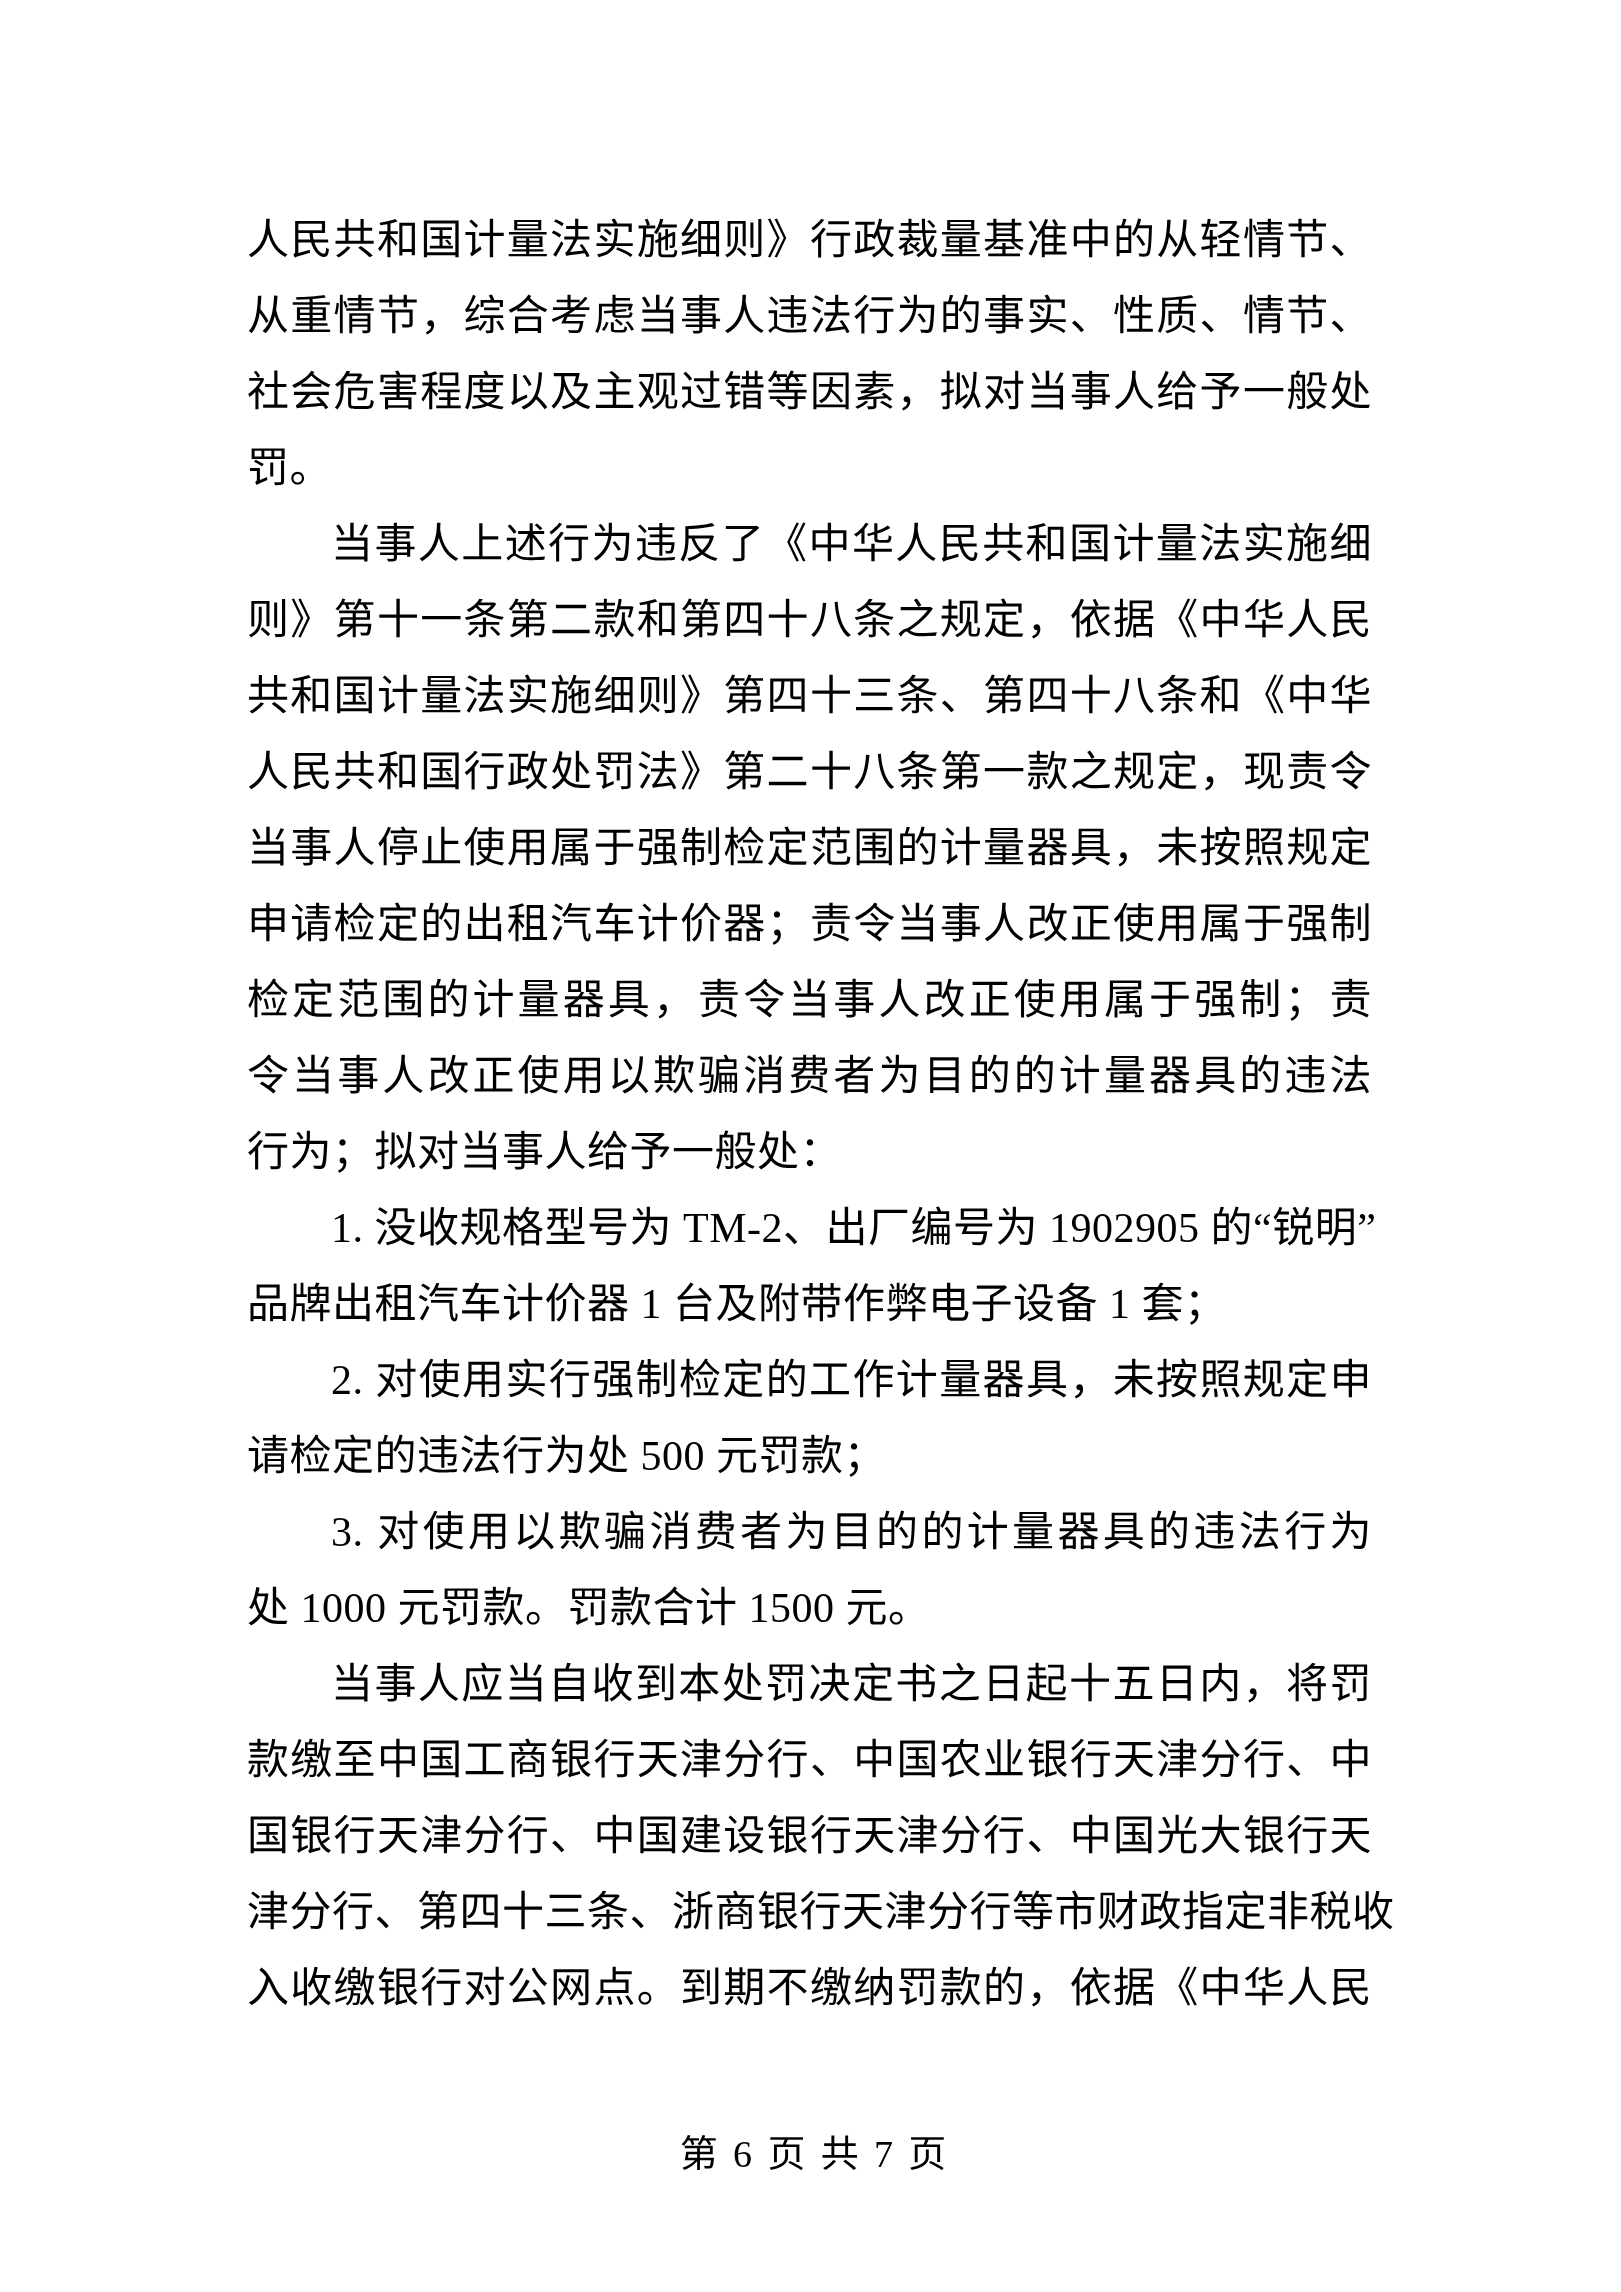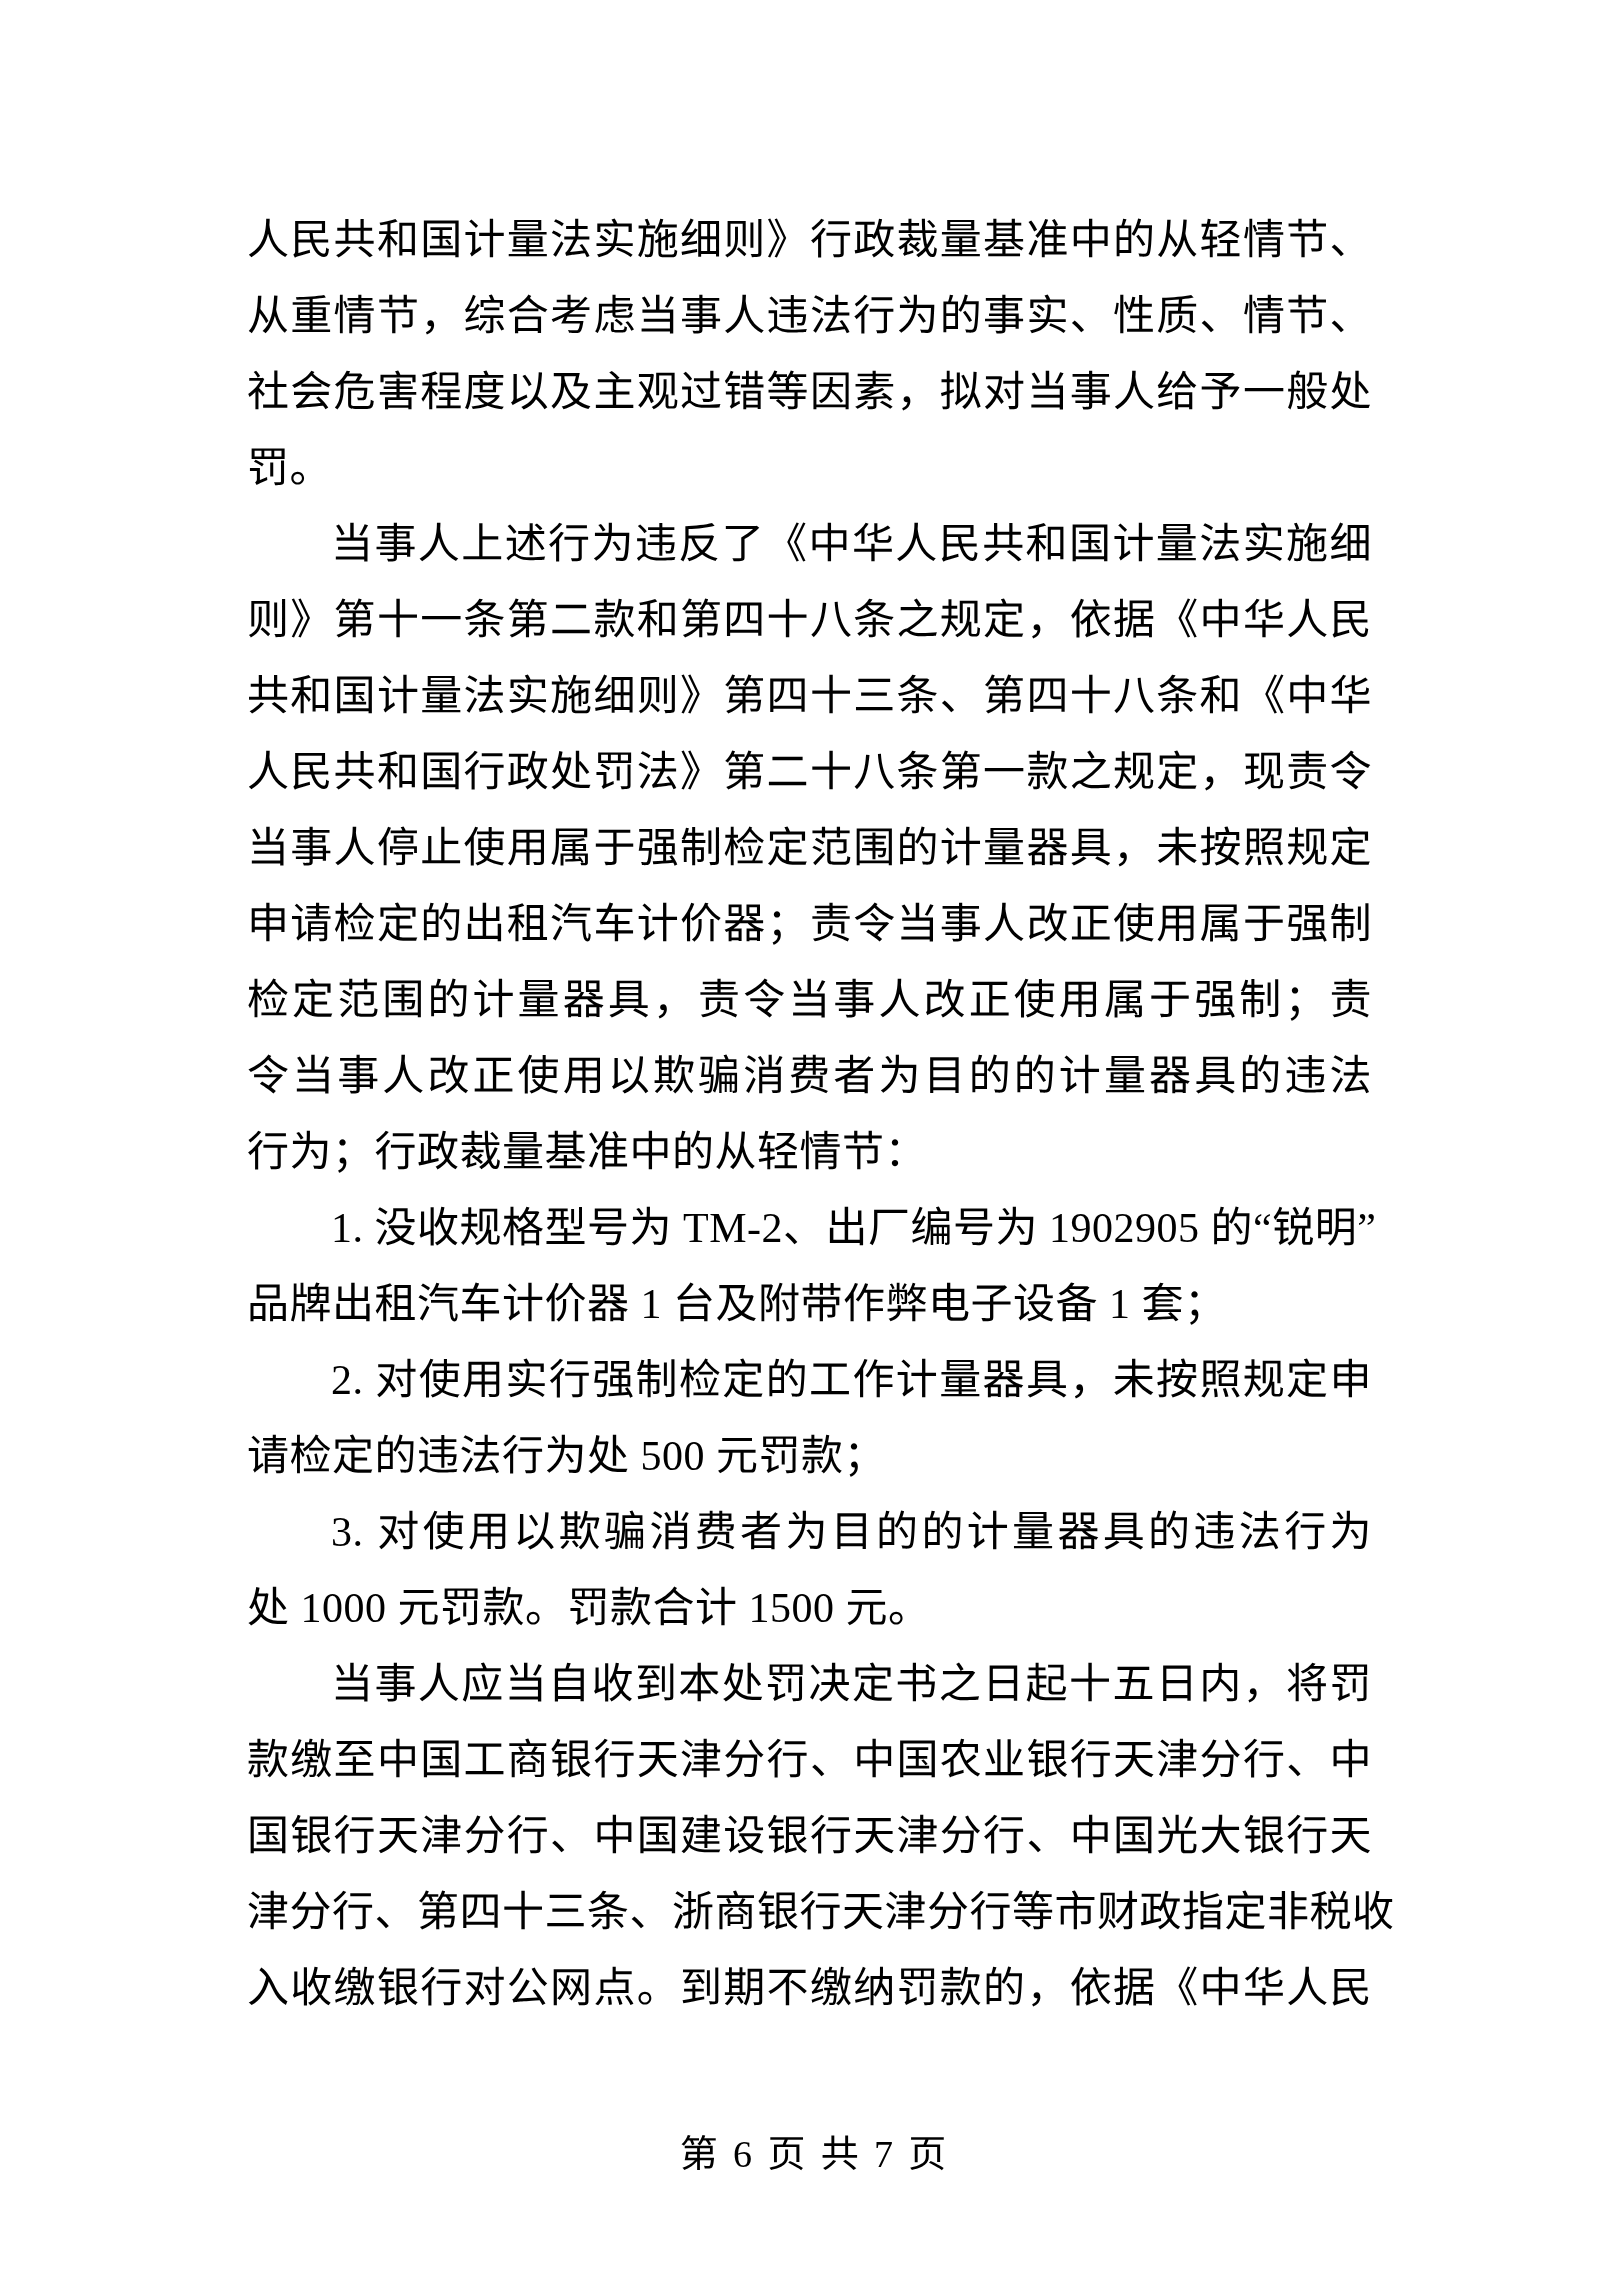--- a/index.html
+++ b/index.html
@@ -67,21 +67,21 @@
       </div>
       <div class="paragraph">
         <div class="line indent">当事人上述行为违反了《中华人民共和国计量法实施细</div>
         <div class="line">则》第十一条第二款和第四十八条之规定，依据《中华人民</div>
         <div class="line">共和国计量法实施细则》第四十三条、第四十八条和《中华</div>
         <div class="line">人民共和国行政处罚法》第二十八条第一款之规定，现责令</div>
         <div class="line">当事人停止使用属于强制检定范围的计量器具，未按照规定</div>
         <div class="line">申请检定的出租汽车计价器；责令当事人改正使用属于强制</div>
         <div class="line">检定范围的计量器具，责令当事人改正使用属于强制；责</div>
         <div class="line">令当事人改正使用以欺骗消费者为目的的计量器具的违法</div>
-        <div class="line last">行为；行政裁量基准中的从轻情节：</div>
+        <div class="line last">行为；拟对当事人给予一般处：</div>
       </div>
       <div class="paragraph">
         <div class="line indent">1. 没收规格型号为 TM-2、出厂编号为 1902905 的“锐明”</div>
         <div class="line last">品牌出租汽车计价器 1 台及附带作弊电子设备 1 套；</div>
       </div>
       <div class="paragraph">
         <div class="line indent">2. 对使用实行强制检定的工作计量器具，未按照规定申</div>
         <div class="line last">请检定的违法行为处 500 元罚款；</div>
       </div>
       <div class="paragraph">

